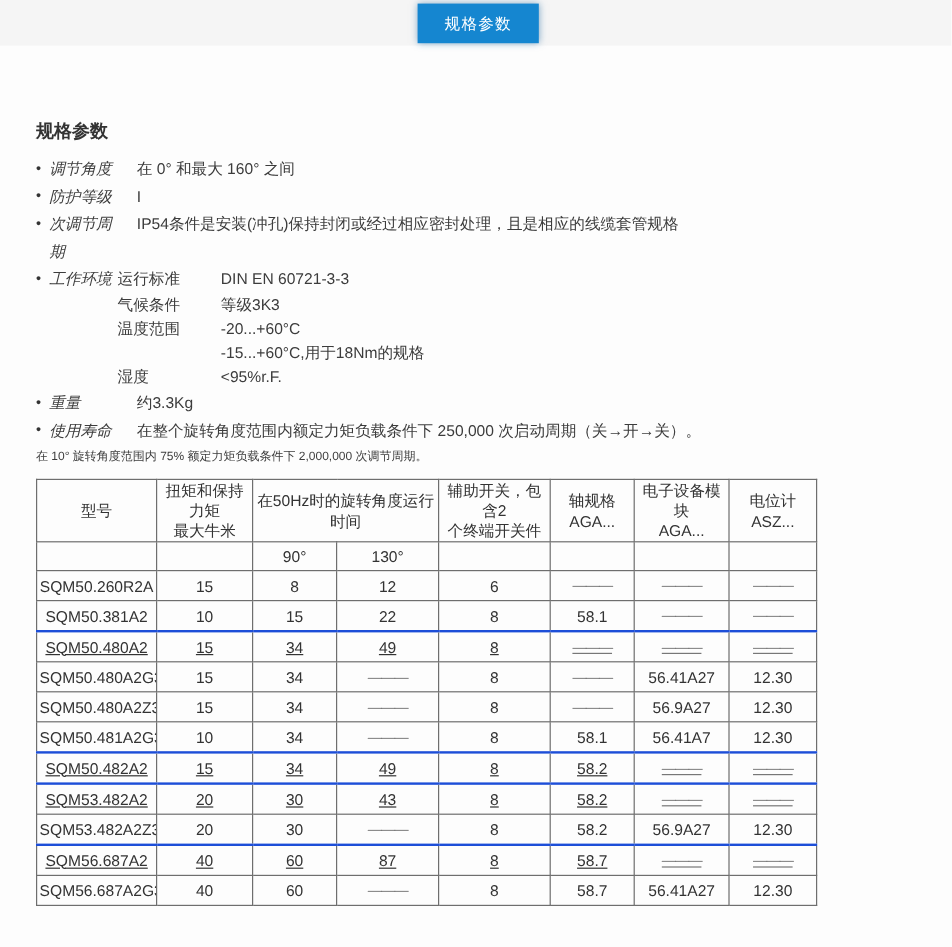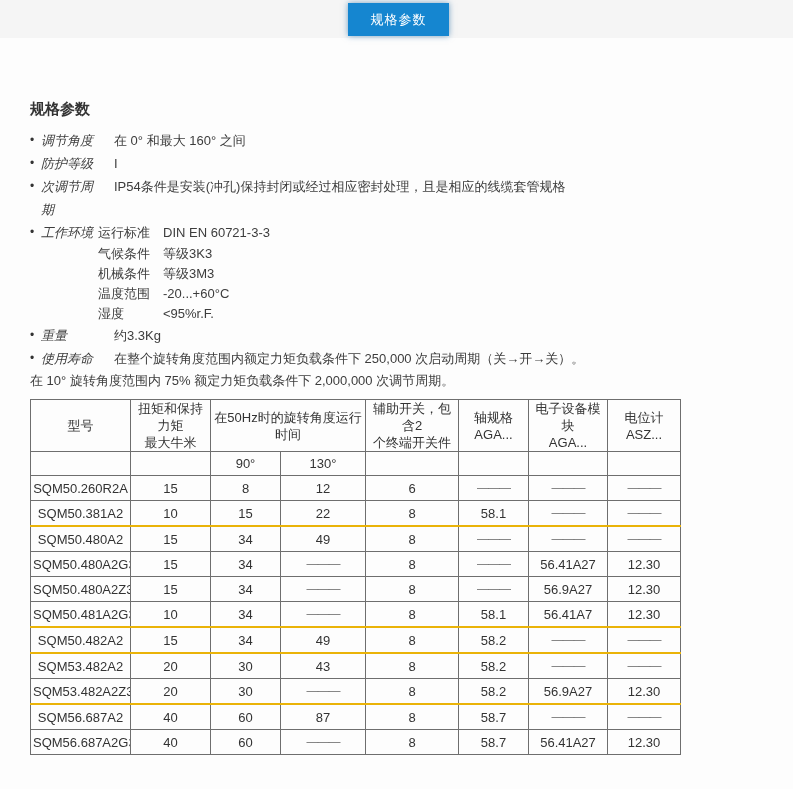--- a/index.html
+++ b/index.html
@@ -19,37 +19,37 @@
     font-family:inherit;letter-spacing:1px;cursor:pointer;
     box-shadow:0 0 6px rgba(16,95,156,0.55);
   }
   .content{position:absolute;left:30px;top:100px;width:740px;}
   .section-title{font-size:15px;font-weight:bold;color:#333;margin:0 0 10px 0;}
   .spec-row{display:flex;align-items:flex-start;font-size:13px;line-height:23px;}
   .bullet{width:11px;flex:0 0 11px;color:#333;font-size:12px;}
   .spec-label{width:57px;flex:0 0 57px;font-style:italic;}
   .spec-value{flex:1;margin-left:16px;}
   .sub-rows{flex:1;}
-  .sub-row{display:flex;line-height:20px;}
+  .sub-row{display:flex;line-height:20px;gap:21px;}
   .sub-row:first-child{line-height:23px;}
   .sub-k{width:65px;flex:0 0 65px;}
-  .footnote{font-size:13px;line-height:20px;margin-top:1px;}
+  .footnote{font-size:10px;line-height:20px;margin-top:1px;}
   table.spec-table{
     border-collapse:collapse;table-layout:fixed;width:650px;margin-top:8px;
     font-size:13px;color:#333;
   }
   .spec-table th,.spec-table td{
     border:1px solid #6e6e6e;text-align:center;vertical-align:middle;
     padding:0 2px;overflow:hidden;
   }
   .spec-table th{font-weight:normal;white-space:pre-line;line-height:17px;}
   .spec-table tr.h1 th{height:44px;}
   .spec-table tr.h2 th{height:23px;margin-left:24px;}
   .spec-table td{height:24px;}
-  .spec-table tr.sep td{border-top:2px solid #eab308;}
+  .spec-table tr.sep td{border-top:2px solid #1d4ed8;text-decoration:underline;}
   .spec-table td.dash{color:#777;letter-spacing:-1px;font-size:12px;}
 </style>
 </head>
 <body>
 
 <div class="topband">
   <button class="tab-btn">规格参数</button>
 </div>
 
 <div class="content">
@@ -77,29 +77,26 @@
         <div class="sub-rows">
           <div class="sub-row">
             <span class="sub-k">运行标准</span>
             <span>DIN EN 60721-3-3</span>
           </div>
           <div class="sub-row">
             <span class="sub-k">气候条件</span>
             <span>等级3K3</span>
           </div>
           <div class="sub-row">
-            <span class="sub-k">机械条件</span>
-            <span>等级3M3</span>
-          </div>
-          <div class="sub-row">
             <span class="sub-k">温度范围</span>
             <span>-20...+60°C</span>
           </div>
           <div class="sub-row">
             <span class="sub-k"></span>
+            <span>-15...+60°C,用于18Nm的规格</span>
           </div>
           <div class="sub-row">
             <span class="sub-k">湿度</span>
             <span>&lt;95%r.F.</span>
           </div>
         </div>
       </div>
       <div class="spec-row">
         <span class="bullet">•</span>
         <span class="spec-label">重量</span>

